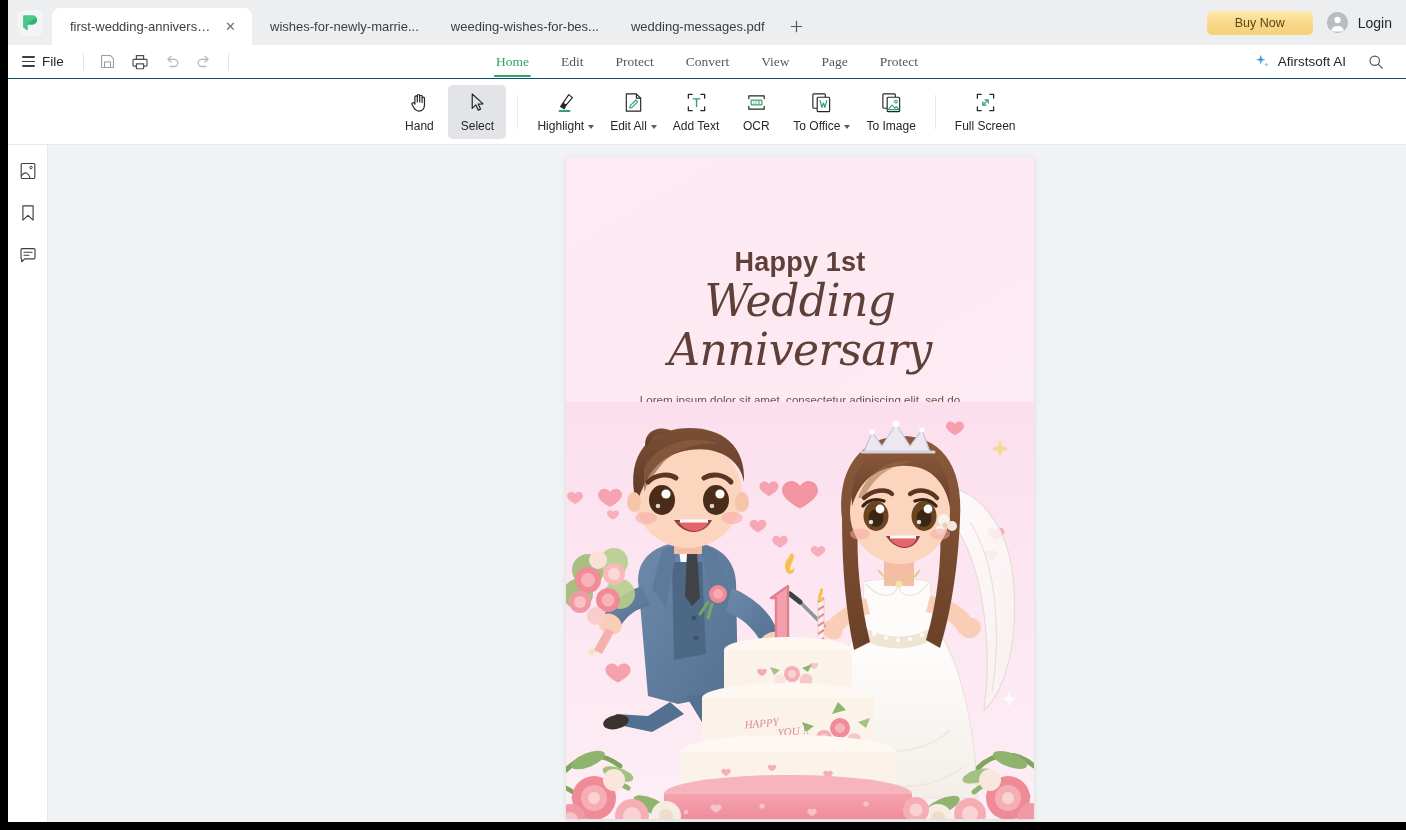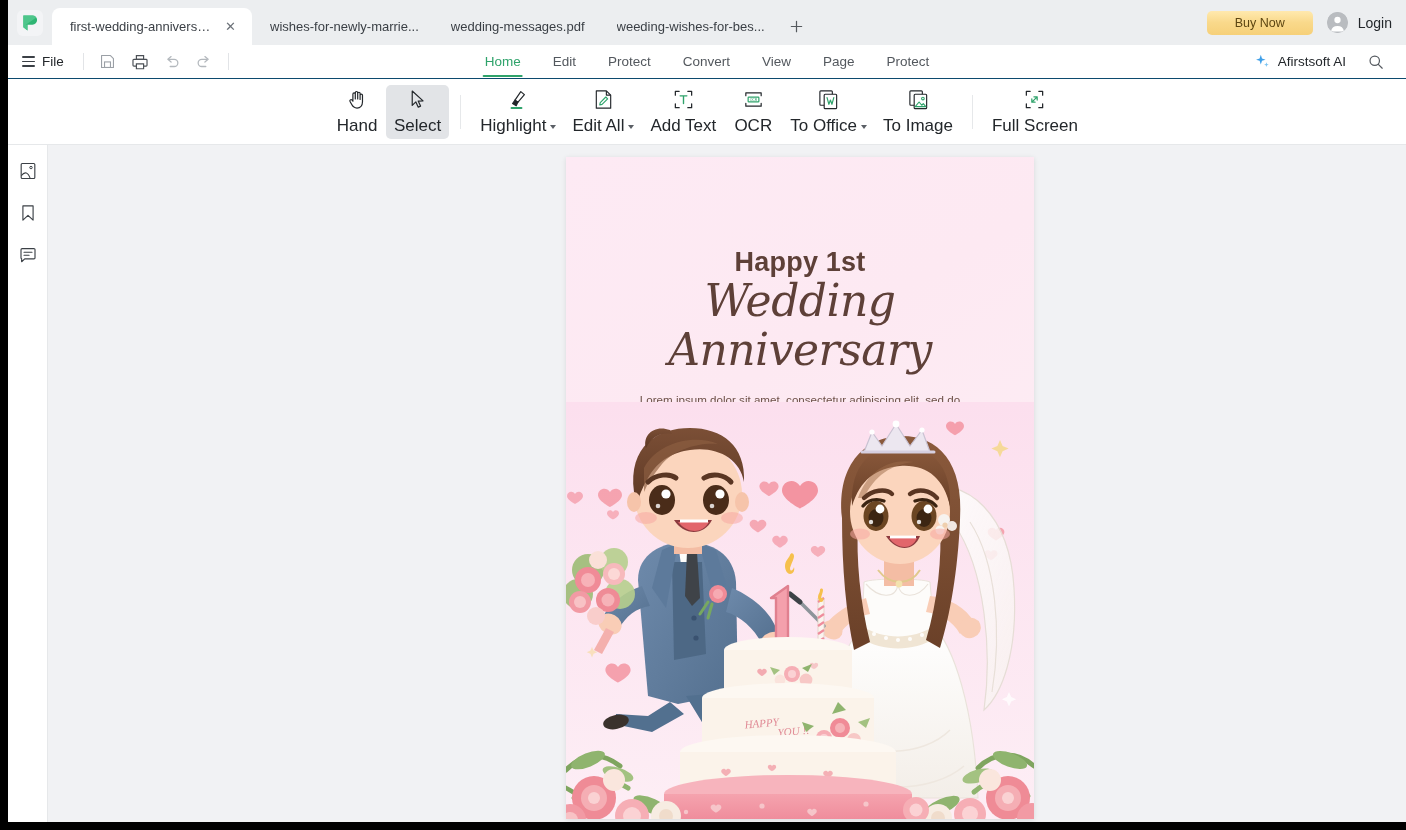--- a/index.html
+++ b/index.html
@@ -110,20 +110,21 @@
   .vsep { width: 1px; height: 17px; background: #e2e4e7; margin: 0 8px; }
   .qicon {
     width: 32px; height: 26px;
     display: flex; align-items: center; justify-content: center;
   }
   .menu-tabs {
     position: absolute;
     left: 50%; transform: translateX(-50%);
     display: flex; align-items: center; gap: 0px;
     height: 34px;
+    font-family: Liberation Serif, serif;
   }
   .mtab {
     font-size: 13.5px; color: #53585e;
     padding: 0 16px;
     height: 34px;
     display: flex; align-items: center;
     position: relative;
   }
   .mtab.active { color: #2fa36b; }
   .mtab.active::after {
@@ -153,21 +154,21 @@
     height: 54px;
     display: flex; flex-direction: column;
     align-items: center; justify-content: center;
     gap: 4px;
     padding: 0 8px;
     border-radius: 5px;
   }
   .tool.active { background: #e2e4e7; }
   .tool .ticon { height: 24px; display: flex; align-items: center; justify-content: center; }
   .tool .tlabel {
-    font-size: 17px; color: #23272b;
+    font-size: 12px; color: #23272b;
     display: flex; align-items: center; gap: 4px;
     white-space: nowrap;
   }
   .caret {
     width: 0; height: 0;
     border-left: 3.5px solid transparent;
     border-right: 3.5px solid transparent;
     border-top: 4px solid #5a5f65;
     display: inline-block;
     position: relative; top: 1px;
@@ -251,24 +252,24 @@
 
     <div class="tabs">
       <div class="tab active">
         <span class="label">first-wedding-anniversar...</span>
         <span class="closer">✕</span>
       </div>
       <div class="tab">
         <span class="label">wishes-for-newly-marrie...</span>
       </div>
       <div class="tab">
+        <span class="label">weeding-wishes-for-bes...</span>
+      </div>
+      <div class="tab">
         <span class="label">wedding-messages.pdf</span>
-      </div>
-      <div class="tab">
-        <span class="label">weeding-wishes-for-bes...</span>
       </div>
       <div class="newtab">
         <svg width="15" height="15" viewBox="0 0 16 16">
           <path d="M8 2.5 V13.5 M2.5 8 H13.5" stroke="#55595e" stroke-width="1.3" stroke-linecap="round"></path>
         </svg>
       </div>
     </div>
 
     <div class="tabbar-right">
       <div class="buynow">Buy Now</div>

